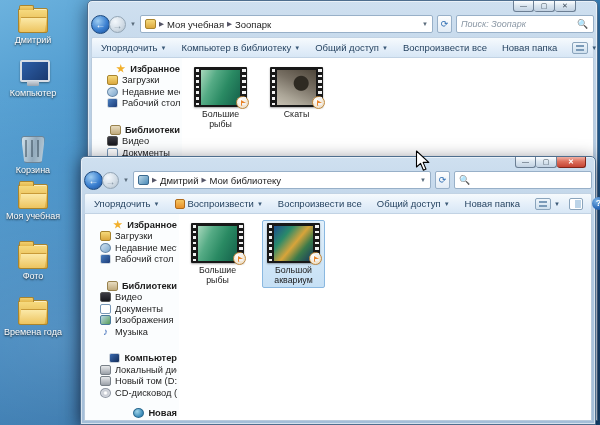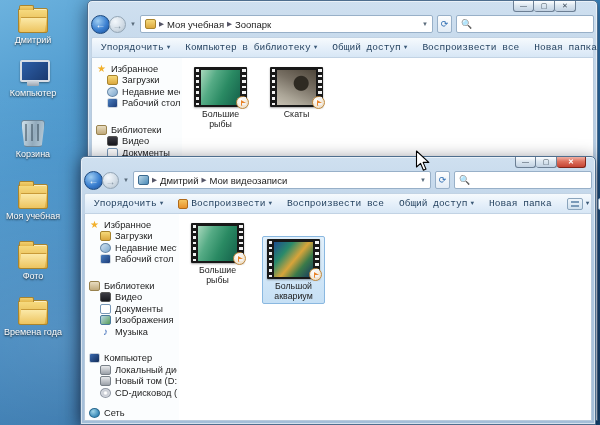--- a/index.html
+++ b/index.html
@@ -32,53 +32,53 @@
   .ddsm { font-size:6px; color:#5a6c7c; }
   .crumbbox { flex:1; display:flex; align-items:center; gap:3px; height:18px; background:#fff; border:1px solid #98b0c8; border-radius:2px; padding:0 4px; font-size:9.5px; color:#222; white-space:nowrap; overflow:hidden; }
   .crumb-sep { font-size:6.5px; color:#556; }
   .crumbbox .spacer { flex:1; }
   .addricon { width:11px; height:10px; border-radius:2px; flex:none; }
   .refreshbtn { width:15px; height:18px; border:1px solid #98b0c8; border-radius:2px; background:linear-gradient(#fefefe,#e2ecf6); font-size:9px; color:#2a6ab0; text-align:center; line-height:16px; flex:none; }
   .searchbox { width:138px; height:18px; background:#fff; border:1px solid #98b0c8; border-radius:2px; display:flex; align-items:center; padding:0 4px; flex:none; }
   .searchbox .stxt { flex:1; font-size:9px; font-style:italic; color:#8a97a4; white-space:nowrap; overflow:hidden; }
   .searchbox .mag { font-size:9px; color:#5a7a9a; flex:none; }
   .toolbar { height:21px; background:linear-gradient(#f6fafd,#e3eef9 60%,#d8e7f5); border:1px solid #c2d3e4; border-radius:2px 2px 0 0; display:flex; align-items:center; padding:0 9px; gap:15px; font-size:9.5px; color:#1e3c5a; white-space:nowrap; }
-  .tbtn { display:flex; align-items:center; gap:3px;font-family:Liberation Mono, monospace; }
+  .tbtn { display:flex; align-items:center; gap:3px; }
   .tbtn .dd { font-size:6px; color:#3c5a78; }
   .tb-right { margin-left:auto; display:flex; align-items:center; gap:9px; }
   .views-ic { width:16px; height:12px; border:1px solid #8aa4bc; border-radius:2px; background:linear-gradient(#eef5fb,#cfe0ee); position:relative; }
   .views-ic::before { content:""; position:absolute; inset:2px 3px; background:repeating-linear-gradient(#7a9ab8 0 2px,transparent 2px 4px); }
   .pane-ic { width:14px; height:12px; border:1px solid #8aa4bc; border-radius:2px; background:#fff; position:relative; }
   .pane-ic::before { content:""; position:absolute; top:1px; bottom:1px; right:1px; width:6px; background:#bcd4e8; }
   .help-ic { width:13px; height:13px; border-radius:50%; background:radial-gradient(circle at 35% 30%,#7ab4e8,#2a6ab8 60%,#1a4a8c); color:#fff; font-size:9px; font-weight:bold; text-align:center; line-height:13px; }
   .winbody { display:flex; background:#fff; border:1px solid #b8cadc; border-top:none; }
   .sidebar { flex:none; padding:5px 2px 0 4px; background:#fbfdfe; font-size:9.3px; color:#1c1c1c; overflow:hidden; }
   .srow { display:flex; align-items:center; gap:4px; height:11.5px; white-space:nowrap; overflow:hidden; }
-  .srow.head { font-weight:normal; }
+  .srow.head { font-weight:bold;justify-content:flex-end; }
   .srow.sub { padding-left:11px; }
   .sgap { height:15px; }
   .si { width:11px; height:10px; border-radius:2px; flex:none; text-align:center; line-height:10px; font-size:10px; }
   .i-star { background:none; color:#f2b02c; }
   .i-star::before { content:"★"; }
   .i-dlfolder { background:linear-gradient(#f5d97a,#dca83e); border:1px solid #a8842e; }
   .i-recent { background:linear-gradient(135deg,#cfe2f2,#7fa8cc); border:1px solid #6888a8; border-radius:50%; }
   .i-desktop { background:linear-gradient(135deg,#4a7fc0,#1c3c78); border:1px solid #d0d8e0; }
   .i-lib { background:linear-gradient(#e8dcc0,#c0aa7c); border:1px solid #98824e; }
   .i-video { background:linear-gradient(#3c3c44,#17171d); border:1px solid #555; }
   .i-doc { background:#fff; border:1px solid #7898b8; }
   .i-pic { background:linear-gradient(135deg,#bcd8e8,#589e58); border:1px solid #4a7a9a; }
   .i-music { background:none; color:#3a6ab8; }
   .i-music::before { content:"♪"; }
   .i-computer { background:linear-gradient(135deg,#3a6ab0,#122c58); border:1px solid #c8d0da; }
   .i-disk { background:linear-gradient(#e8eaec,#9aa0a8); border:1px solid #788088; }
   .i-cd { background:radial-gradient(circle,#fff 15%,#c8ccd4 40%,#eef0f4); border:1px solid #9098a4; border-radius:50%; }
   .i-net { background:radial-gradient(circle at 35% 30%,#9fd4e8,#3a8ab8 70%); border:1px solid #2a6a90; border-radius:50%; }
   .content { flex:1; background:#fff; padding:6px 4px 0 7px; display:flex; align-items:flex-start; gap:13px; }
   .tile { width:63px; display:flex; flex-direction:column; align-items:center; gap:2px; padding:2px 1px; border:1px solid transparent; border-radius:2px; }
-  .tile.selected { background:linear-gradient(#e2f0fb,#c6e0f5); border-color:#8ab8e0;margin-top:16px; }
+  .tile.selected { background:linear-gradient(#e2f0fb,#c6e0f5); border-color:#8ab8e0; }
   .tile .tlabel { font-size:8.8px; color:#1c1c1c; text-align:center; line-height:1.15; }
   .film { position:relative; width:53px; height:40px; background:#181818; border-radius:1px; box-shadow:0 1px 2px rgba(0,0,0,.35); flex:none; }
   .film::before, .film::after { content:""; position:absolute; top:2px; bottom:2px; width:3.5px; background:repeating-linear-gradient(#f2f2f2 0 2.6px, transparent 2.6px 5.6px); }
   .film::before { left:1.5px; } .film::after { right:1.5px; }
   .shot { position:absolute; left:7px; right:7px; top:2.5px; bottom:2.5px; }
   .g-fish { background:linear-gradient(115deg,#a8d8bc 0%,#55ab85 30%,#2a8a63 60%,#14604a 100%); }
   .g-bear2 { background:linear-gradient(100deg,#3c362c 0%,#6e6758 22%,#a89f8c 50%,#c2baa6 70%,#7a7264 100%); }
   .g-bear { background:radial-gradient(circle at 55% 42%, #f2f1ea 0 6px, transparent 7px), linear-gradient(180deg,#d8d5cc,#b4b0a4 55%,#8e8a7e); }
   .g-rays { background:radial-gradient(circle at 62% 38%, #2e2a22 0 7px, transparent 8px), linear-gradient(205deg,#4e463a 0%,#787064 40%,#aaa496 75%,#c6c0b2 100%); }
   .g-aqua { background:linear-gradient(130deg,#1d4d8e 0%,#2a8a6a 28%,#d8a43a 52%,#3a7a4a 72%,#163560 100%); }
@@ -98,21 +98,21 @@
 <body>
 
 <div class="dicon" style="left:0;top:8px">
   <span class="ico-folder"></span>
   <span class="lbl">Дмитрий</span>
 </div>
 <div class="dicon" style="left:0;top:60px">
   <span class="ico-computer"></span>
   <span class="lbl">Компьютер</span>
 </div>
-<div class="dicon" style="left:0;top:120px">
+<div class="dicon" style="left:0;top:136px">
   <span class="ico-bin"></span>
   <span class="lbl">Корзина</span>
 </div>
 <div class="dicon" style="left:0;top:184px">
   <span class="ico-folder"></span>
   <span class="lbl">Моя учебная</span>
 </div>
 <div class="dicon" style="left:0;top:244px">
   <span class="ico-folder"></span>
   <span class="lbl">Фото</span>
@@ -138,20 +138,21 @@
       <span class="addricon" style="background:linear-gradient(#f5d97a,#dca83e);border:1px solid #a8842e"></span>
       <span class="crumb-sep">▶</span>
       <span>Моя учебная</span>
       <span class="crumb-sep">▶</span>
       <span>Зоопарк</span>
       <span class="spacer"></span>
       <span class="ddsm">▼</span>
     </div>
     <span class="refreshbtn">⟳</span>
     <div class="searchbox">
+      <span class="stxt">Поиск: Зоопарк</span>
       <span class="mag">🔍</span>
     </div>
   </div>
   <div class="toolbar">
     <span class="tbtn">
         <span>Упорядочить</span>
         <span class="dd">▼</span>
       </span>
     <span class="tbtn">
         <span>Компьютер в библиотеку</span>
@@ -237,21 +238,21 @@
   </div>
   <div class="addr">
     <span class="navball">←</span>
     <span class="navball fwd">→</span>
     <span class="ddsm">▼</span>
     <div class="crumbbox">
       <span class="addricon" style="background:linear-gradient(135deg,#bcd8e8,#4a8ab8);border:1px solid #3a6a90"></span>
       <span class="crumb-sep">▶</span>
       <span>Дмитрий</span>
       <span class="crumb-sep">▶</span>
-      <span>Мои видеозаписи</span>
+      <span>Мои библиотеку</span>
       <span class="spacer"></span>
       <span class="ddsm">▼</span>
     </div>
     <span class="refreshbtn">⟳</span>
     <div class="searchbox">
       <span class="mag">🔍</span>
     </div>
   </div>
   <div class="toolbar">
     <span class="tbtn">
@@ -334,21 +335,21 @@
           <span class="si i-disk"></span>
           <span>Новый том (D:)</span>
         </div>
       <div class="srow sub">
           <span class="si i-cd"></span>
           <span>CD-дисковод (E:)</span>
         </div>
       <div class="sgap" style="height:9px"></div>
       <div class="srow head">
           <span class="si i-net"></span>
-          <span>Сеть</span>
+          <span>Новая</span>
         </div>
     </div>
     <div class="content">
       <div class="tile">
         <span class="film">
             <span class="shot g-fish"></span>
             <span class="play"></span>
           </span>
         <span class="tlabel">Большие рыбы</span>
       </div>

